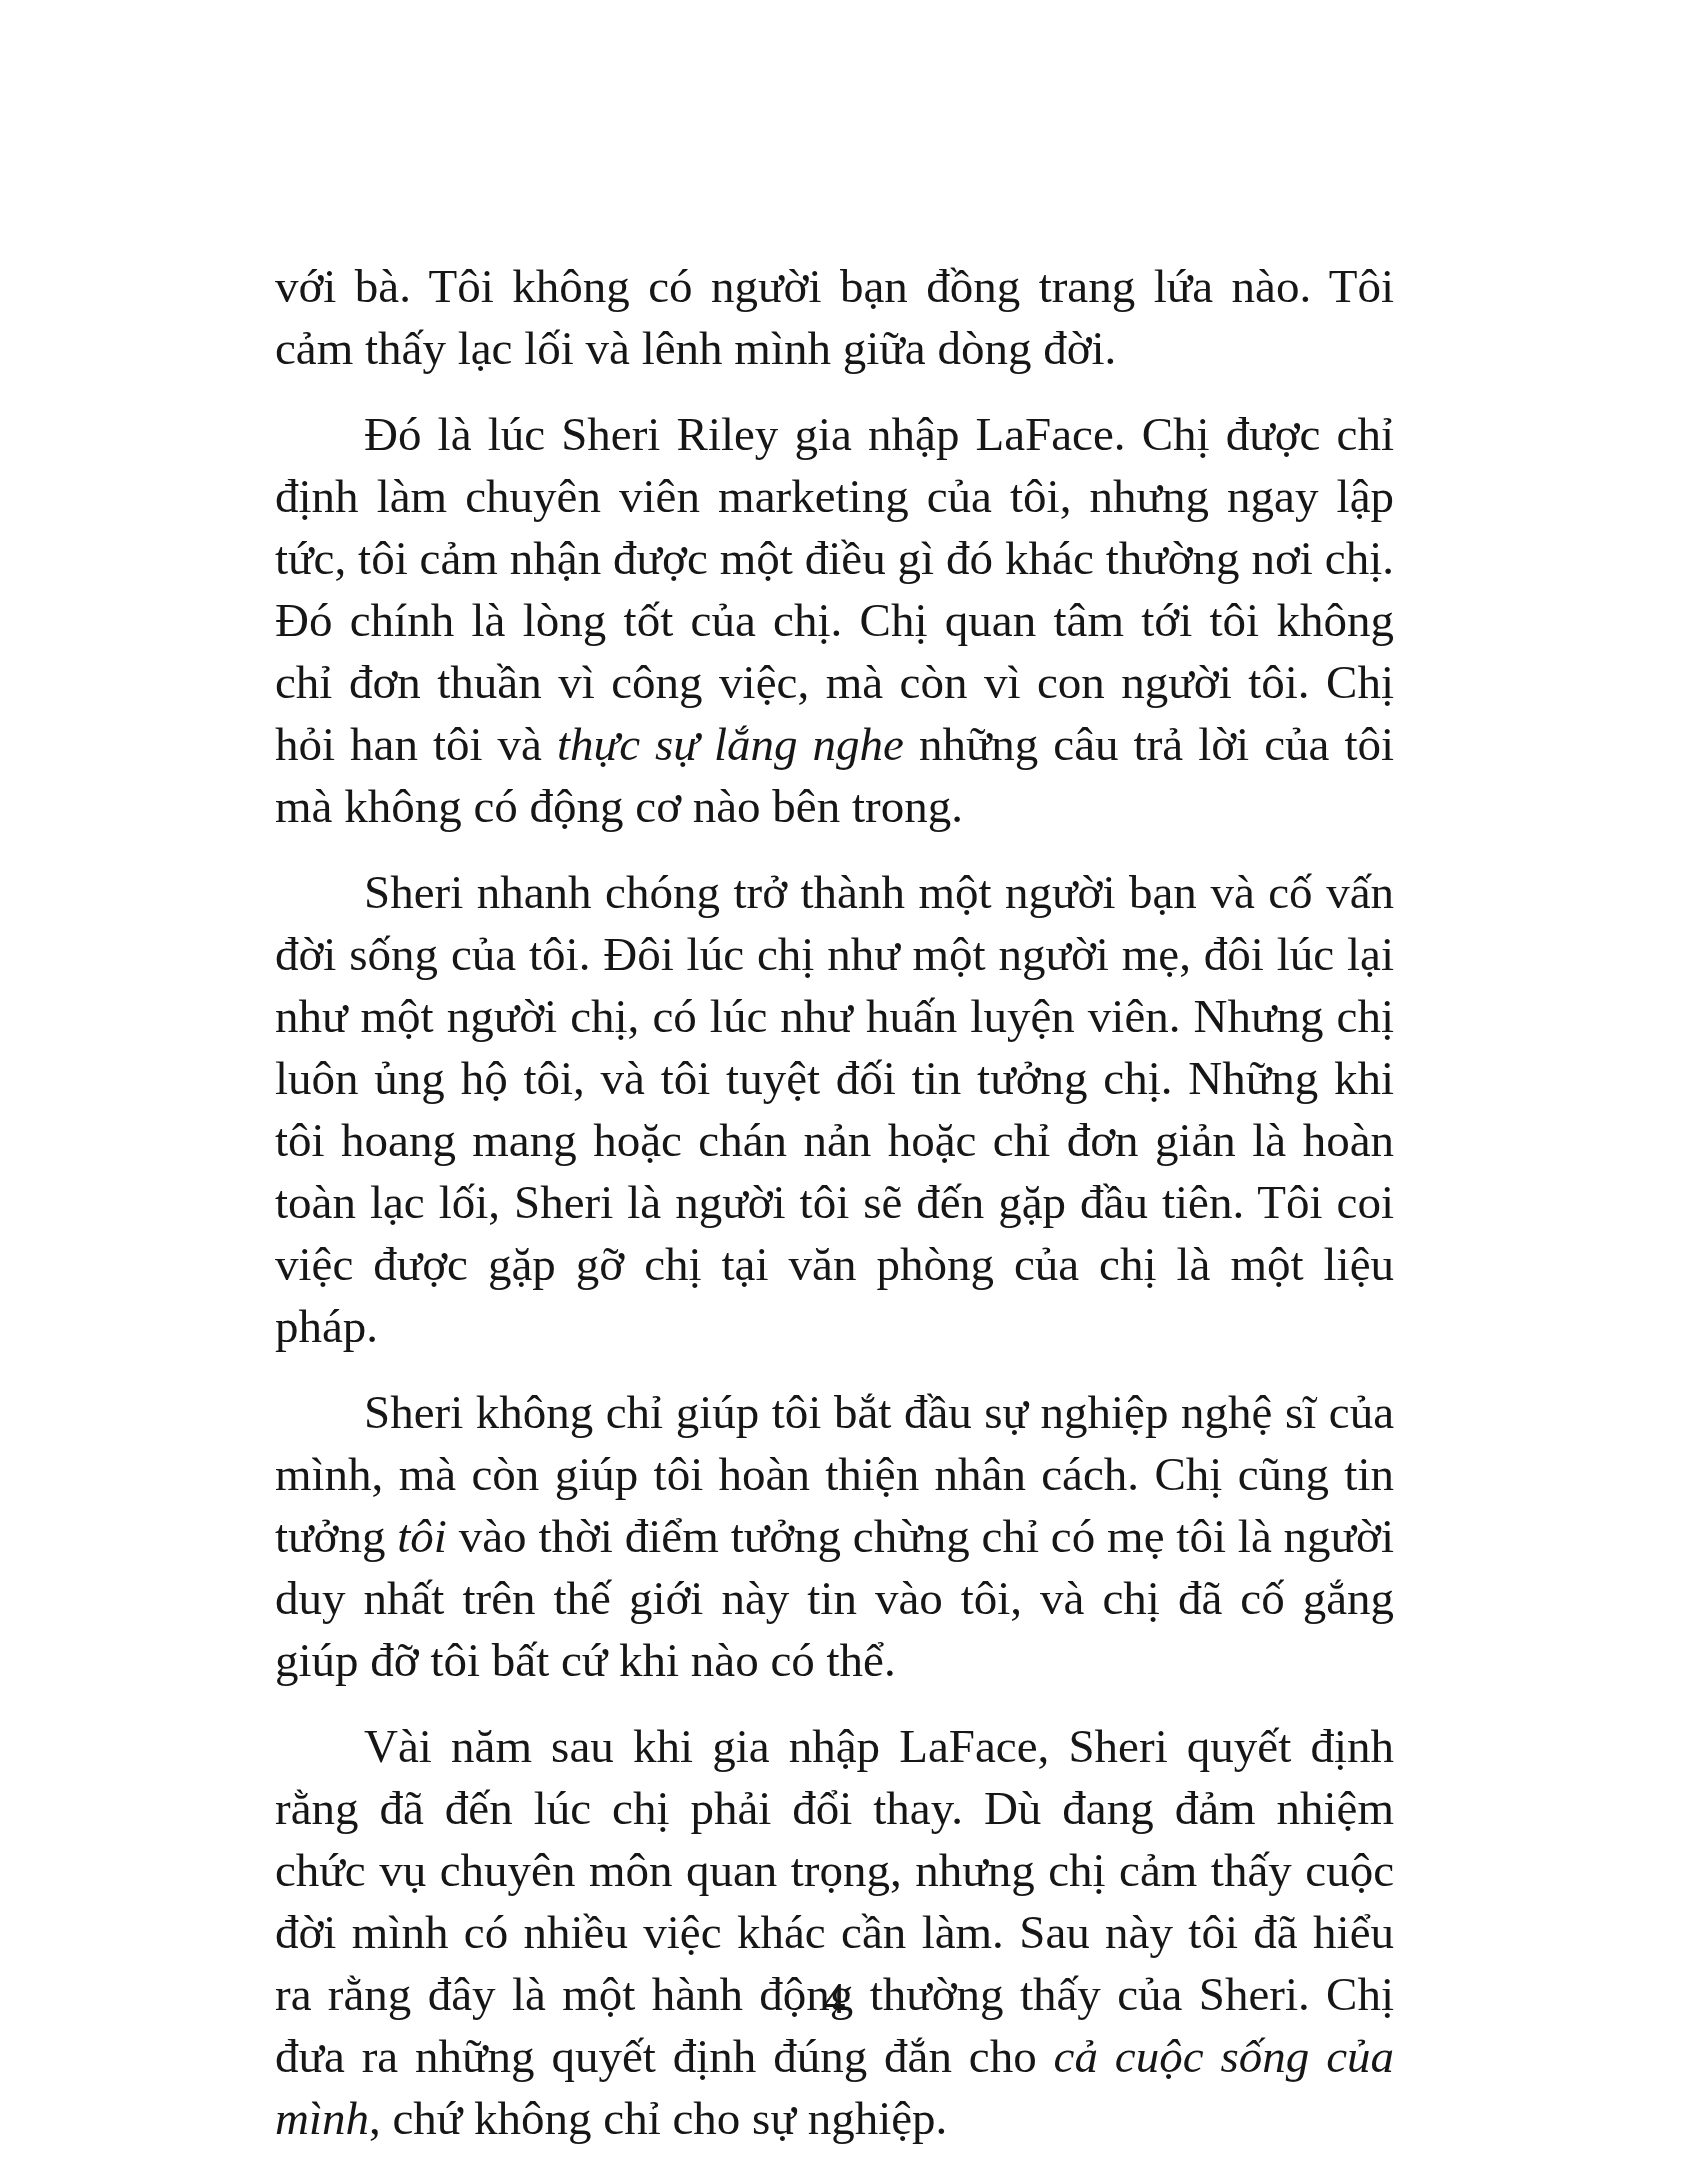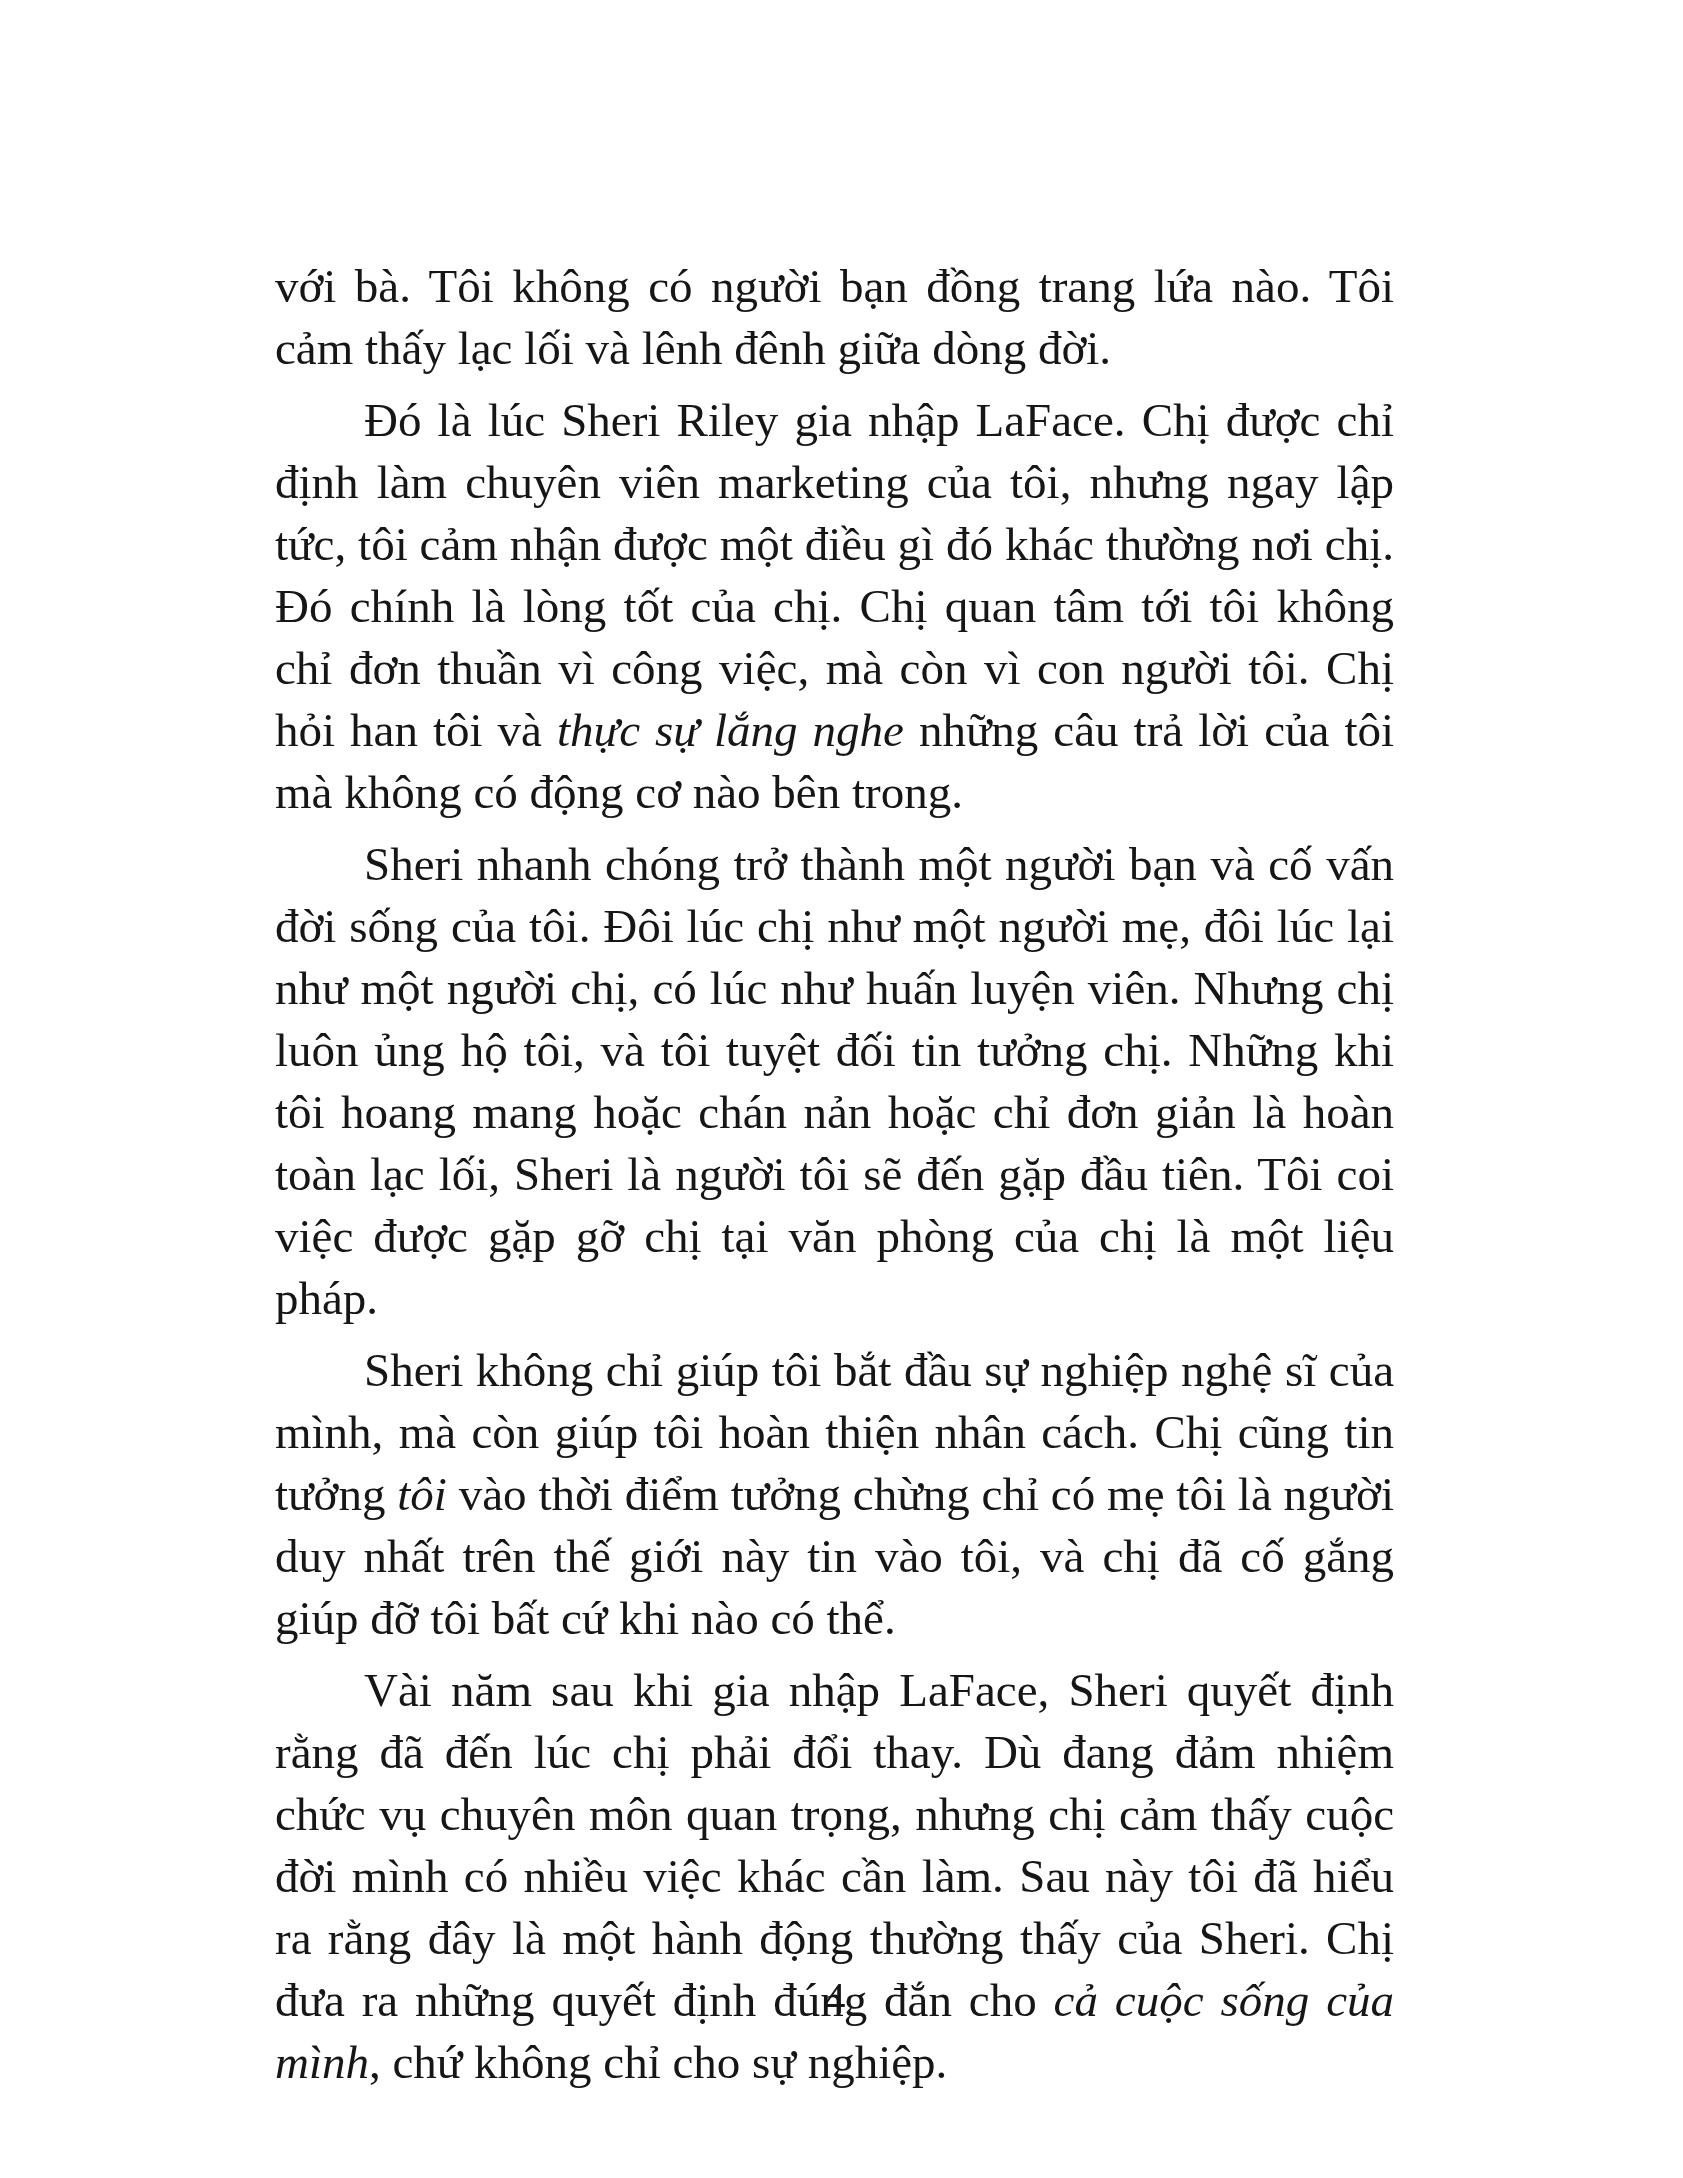--- a/index.html
+++ b/index.html
@@ -24,21 +24,21 @@
     font-size: 47px;
     line-height: 62px;
     text-align: justify;
     text-justify: inter-word;
   }
   .para {
     margin: 0;
     padding: 0;
   }
   .para + .para {
-    margin-top: 10px;
+    margin-top: 24px;
   }
   .para.indent {
     text-indent: 89px;
   }
   .para em {
     font-style: italic;
   }
   .page-number {
     position: absolute;
     top: 1973px;
@@ -48,21 +48,21 @@
     font-size: 44px;
     line-height: 51px;
     color: #161616;
   }
 </style>
 </head>
 <body>
 
 <div class="page">
   <main class="text-block">
-    <p class="para"><span>với bà. Tôi không có người bạn đồng trang lứa nào. Tôi cảm thấy lạc lối và lênh đênh giữa dòng đời.</span></p>
+    <p class="para"><span>với bà. Tôi không có người bạn đồng trang lứa nào. Tôi cảm thấy lạc lối và lênh mình giữa dòng đời.</span></p>
     <p class="para indent"><span>Đó là lúc Sheri Riley gia nhập LaFace. Chị được chỉ định làm chuyên viên marketing của tôi, nhưng ngay lập tức, tôi cảm nhận được một điều gì đó khác thường nơi chị. Đó chính là lòng tốt của chị. Chị quan tâm tới tôi không chỉ đơn thuần vì công việc, mà còn vì con người tôi. Chị hỏi han tôi và </span><em>thực sự lắng nghe</em><span> những câu trả lời của tôi mà không có động cơ nào bên trong.</span></p>
     <p class="para indent"><span>Sheri nhanh chóng trở thành một người bạn và cố vấn đời sống của tôi. Đôi lúc chị như một người mẹ, đôi lúc lại như một người chị, có lúc như huấn luyện viên. Nhưng chị luôn ủng hộ tôi, và tôi tuyệt đối tin tưởng chị. Những khi tôi hoang mang hoặc chán nản hoặc chỉ đơn giản là hoàn toàn lạc lối, Sheri là người tôi sẽ đến gặp đầu tiên. Tôi coi việc được gặp gỡ chị tại văn phòng của chị là một liệu pháp.</span></p>
     <p class="para indent"><span>Sheri không chỉ giúp tôi bắt đầu sự nghiệp nghệ sĩ của mình, mà còn giúp tôi hoàn thiện nhân cách. Chị cũng tin tưởng </span><em>tôi</em><span> vào thời điểm tưởng chừng chỉ có mẹ tôi là người duy nhất trên thế giới này tin vào tôi, và chị đã cố gắng giúp đỡ tôi bất cứ khi nào có thể.</span></p>
     <p class="para indent"><span>Vài năm sau khi gia nhập LaFace, Sheri quyết định rằng đã đến lúc chị phải đổi thay. Dù đang đảm nhiệm chức vụ chuyên môn quan trọng, nhưng chị cảm thấy cuộc đời mình có nhiều việc khác cần làm. Sau này tôi đã hiểu ra rằng đây là một hành động thường thấy của Sheri. Chị đưa ra những quyết định đúng đắn cho </span><em>cả cuộc sống của mình</em><span>, chứ không chỉ cho sự nghiệp.</span></p>
   </main>
   <div class="page-number">4</div>
 </div>
 
 
 </body></html>

